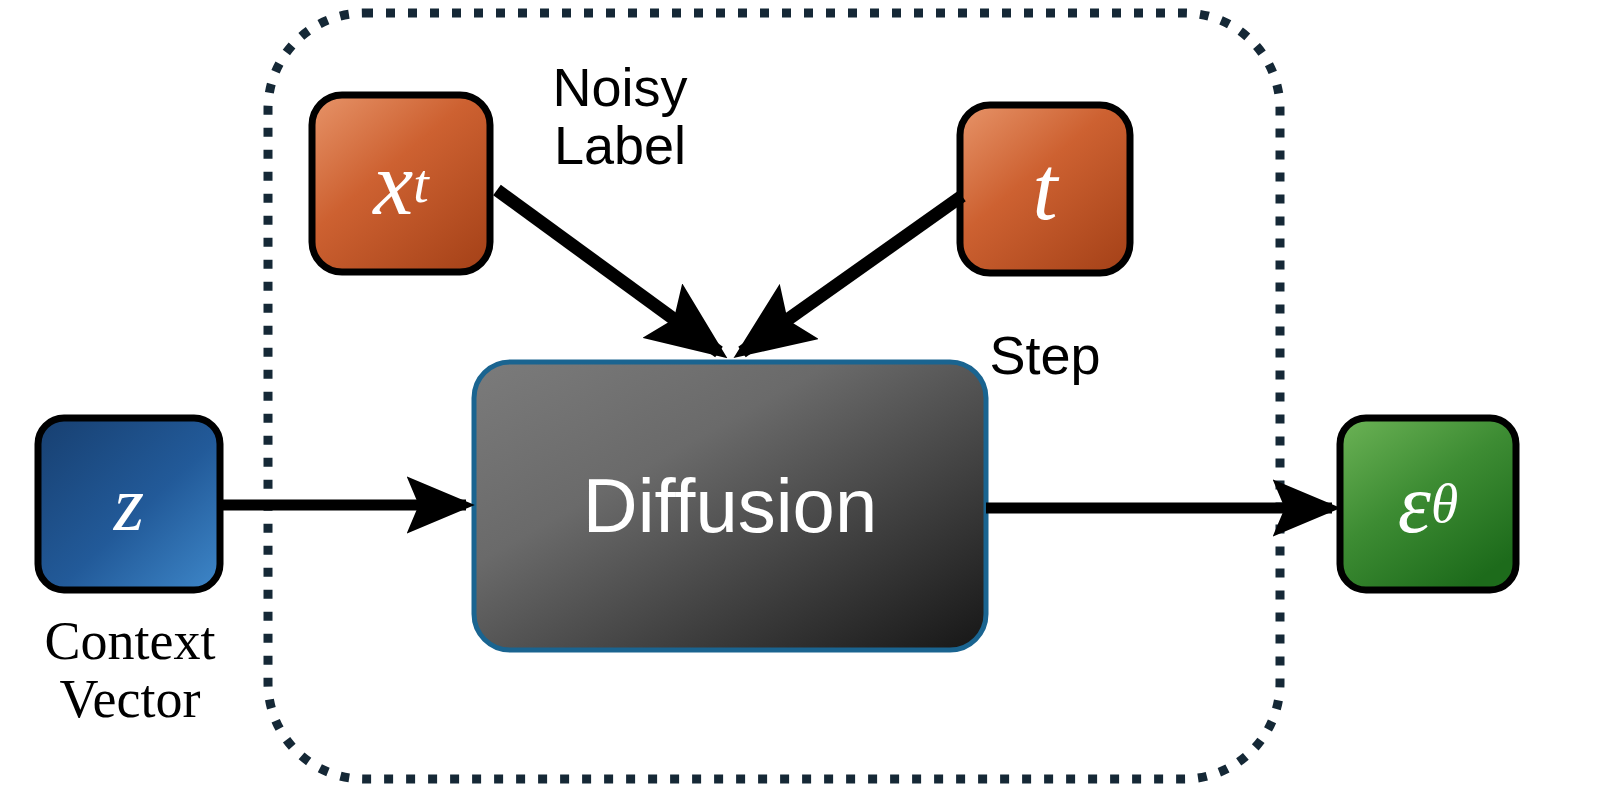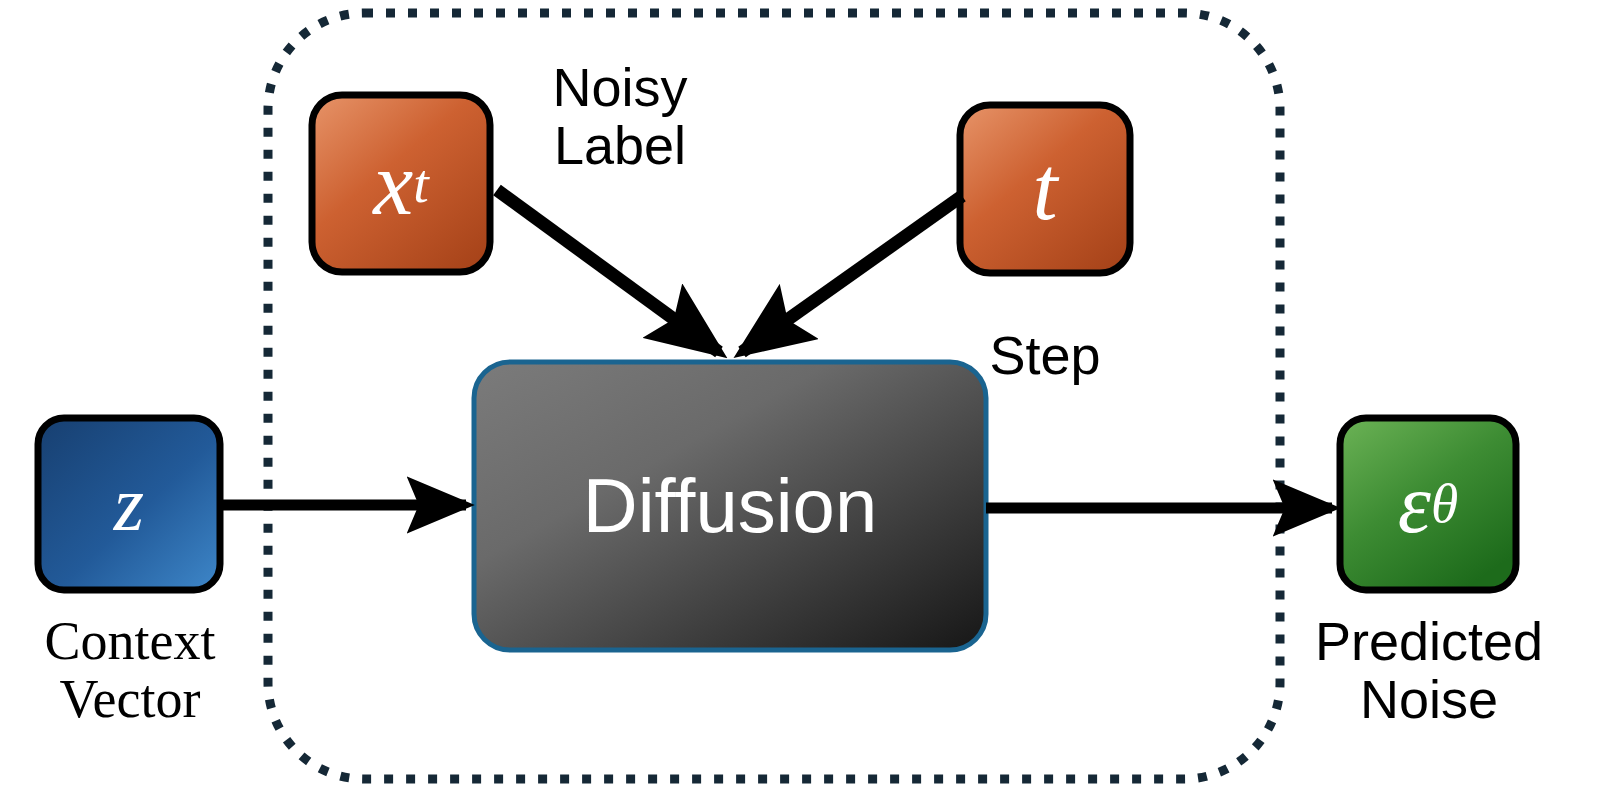--- a/index.html
+++ b/index.html
@@ -144,16 +144,14 @@
   </div>
 
   <div class="caption" style="left:505px; top:58px; width:230px;">Noisy
 Label</div>
 
   <div class="caption" style="left:945px; top:290px; width:200px;margin-top:36px;">Step</div>
 
   <div class="caption" style="left:4px; top:612px; width:252px;font-family:Liberation Serif, serif;">Context
 Vector</div>
 
-  <div class="caption" style="left:1296px; top:612px; width:266px;">Predicted
-Noise</div>
 
 </div>
 
 </body></html>

